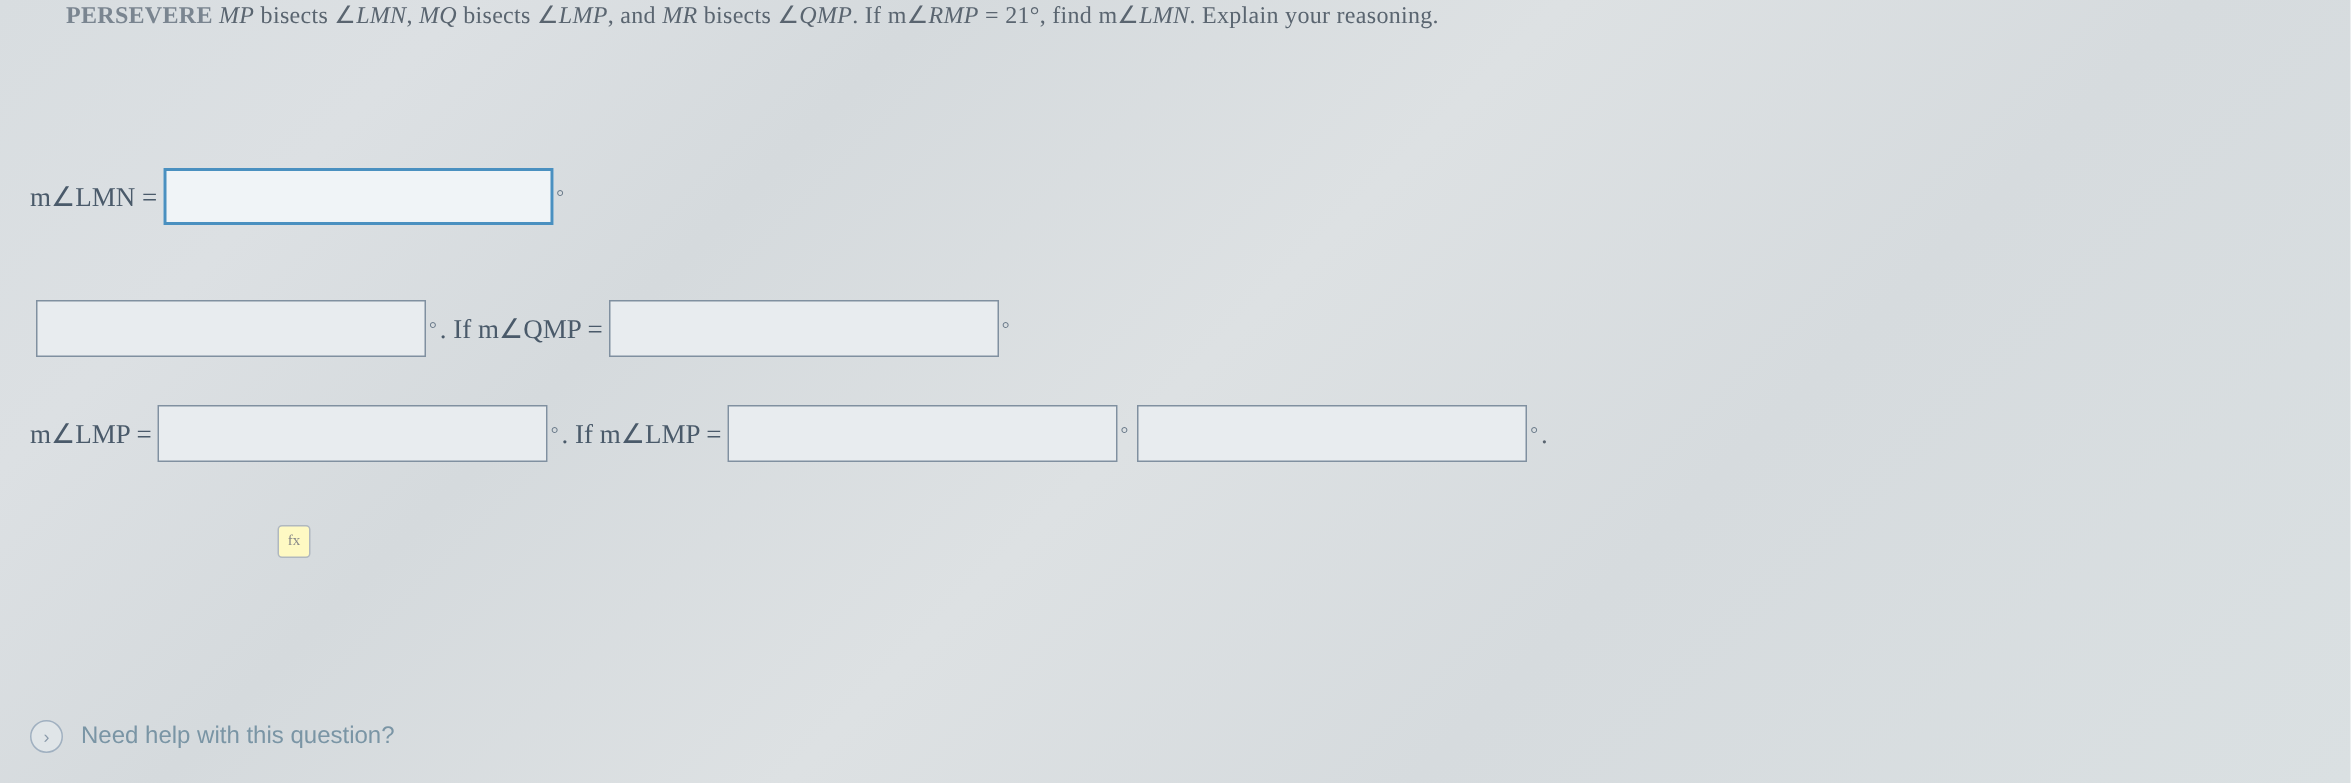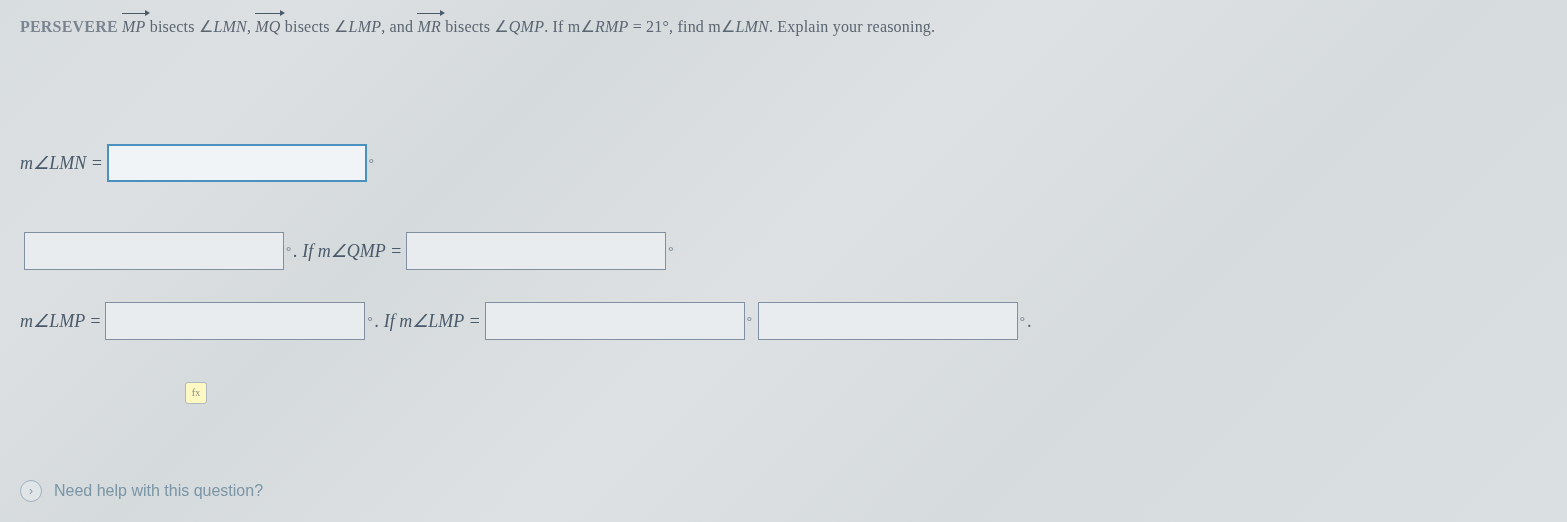--- a/index.html
+++ b/index.html
@@ -13,23 +13,24 @@
       width: 1567px;
       height: 522px;
       color: #3a4a5a;
       padding: 0;
       overflow: hidden;
       position: relative;
     }
     .question-text {
       font-size: 16px;
       color: #5a6570;
-      padding: 16px 20px;
+      padding: 0 20px;
       line-height: 1.4;
       letter-spacing: 0.2px;
+      margin-left: 24px;
     }
     .persevere {
       font-weight: bold;
       color: #7a8590;
     }
     .math-italic {
       font-style: italic;
       font-family: 'Times New Roman', serif;
     }
     .answer-section {
@@ -42,21 +43,20 @@
       flex-wrap: nowrap;
       margin-bottom: 32px;
       font-size: 18px;
       color: #3a4a5a;
     }
     .row-first {
       margin-bottom: 50px;
     }
     .label-text {
       font-family: 'Times New Roman', serif;
-      font-style: italic;
       color: #4a5a6a;
       white-space: nowrap;
     }
     .normal-text {
       font-family: Georgia, serif;
       font-style: normal;
       color: #5a6570;
       white-space: nowrap;
     }
     input.answer-box {

